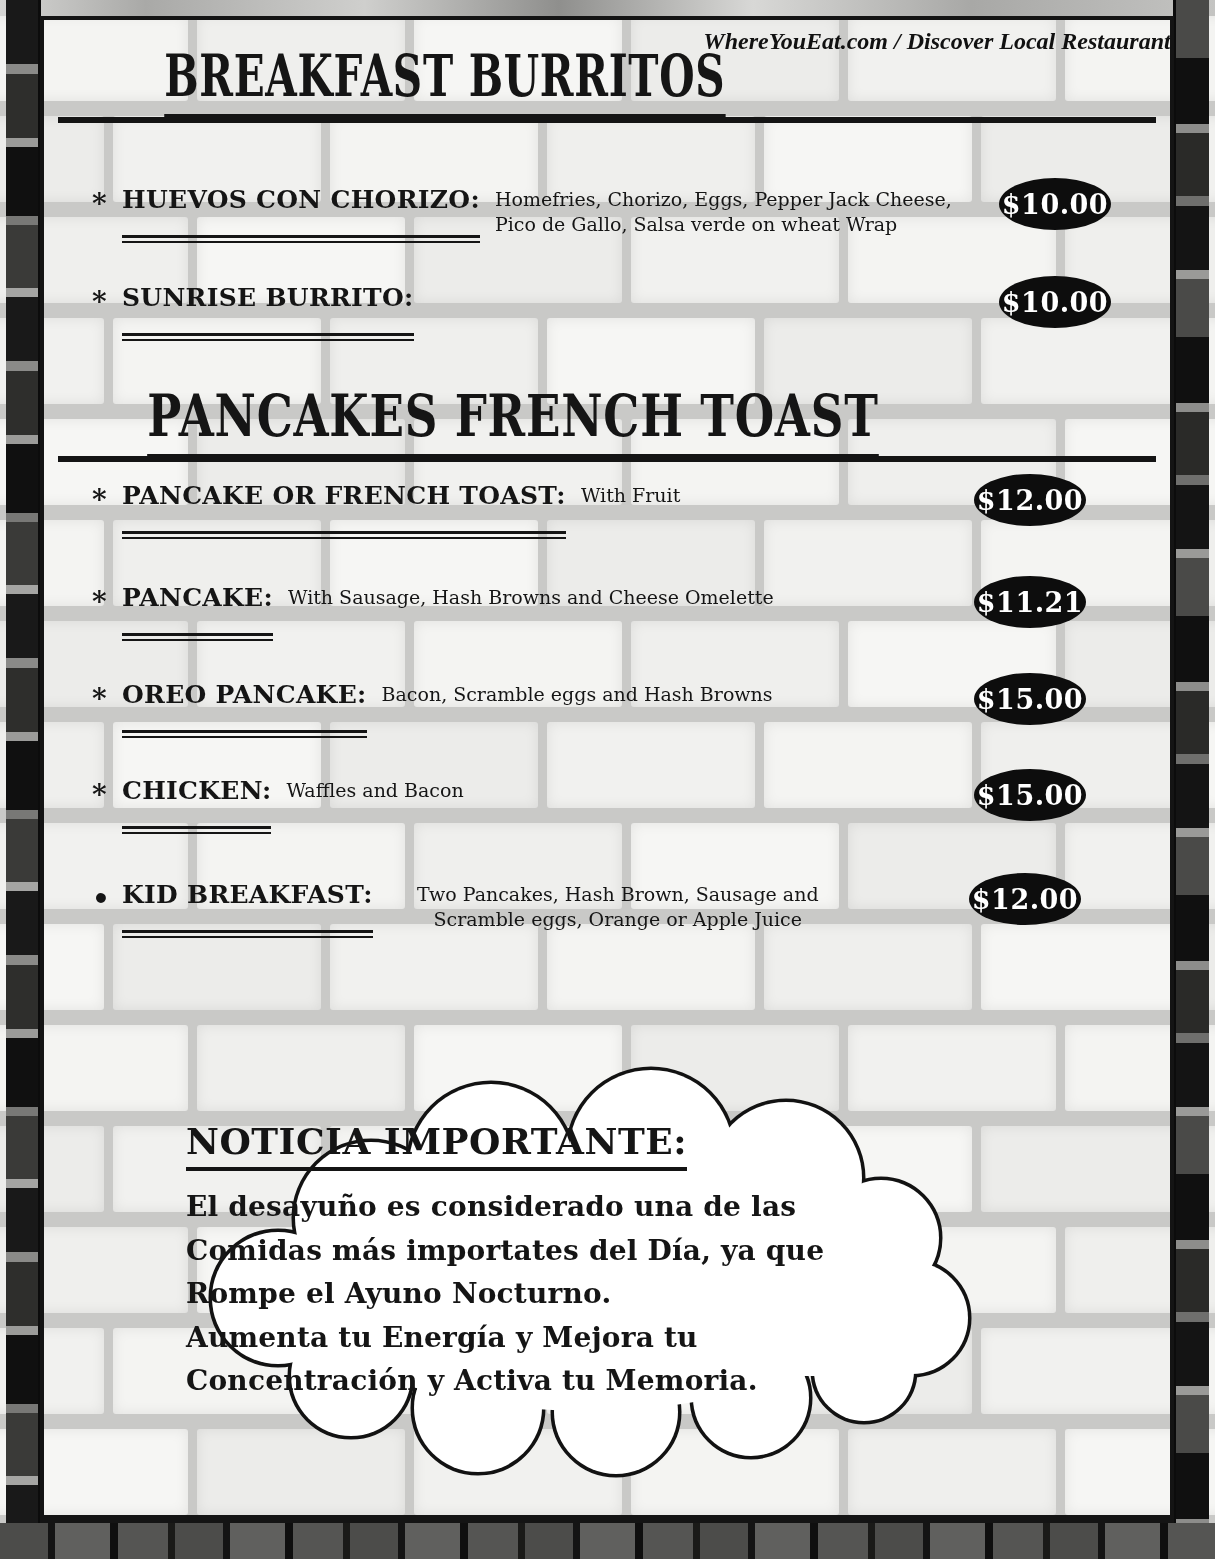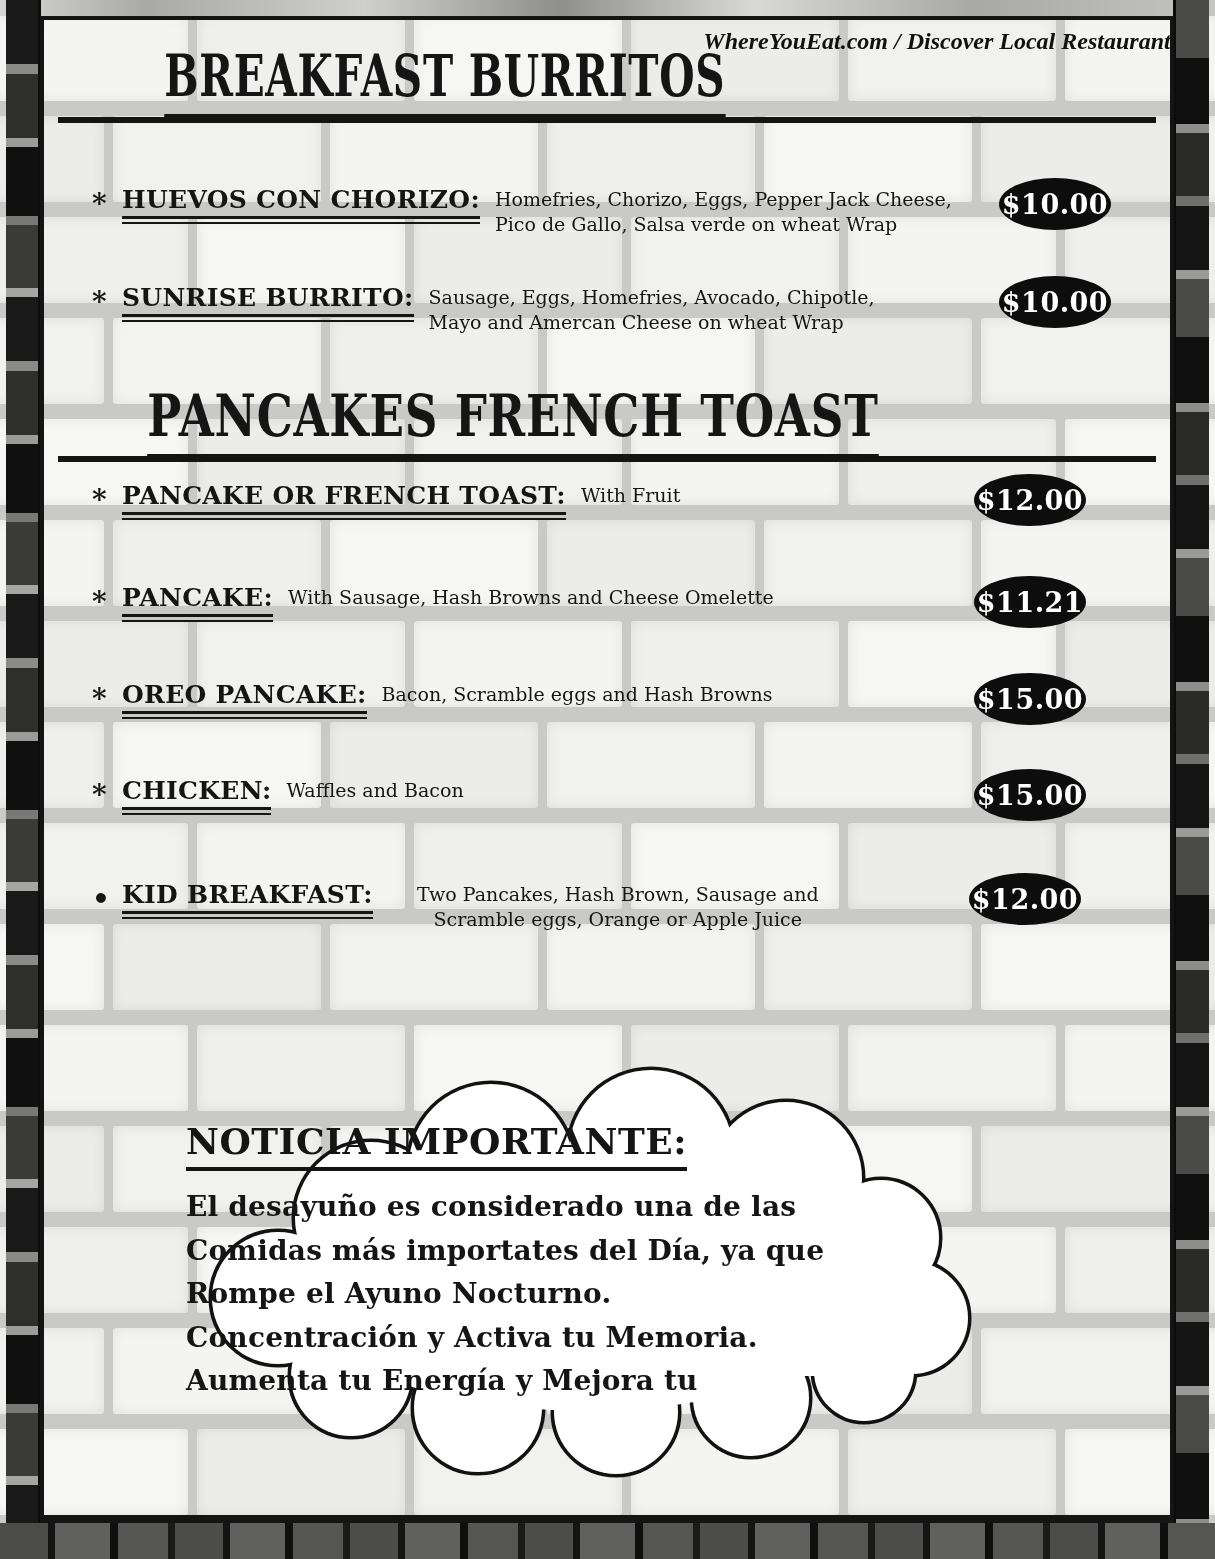--- a/index.html
+++ b/index.html
@@ -47,21 +47,21 @@
   .t2{top:366px;}
   .t2 .sec-title{transform:scaleX(.78);transform-origin:center top;}
   .rule{position:absolute;left:14px;width:1098px;height:6px;background:#141414;}
   .r1{top:97px;}
   .r2{top:436px;}
 
   .menu-item{position:absolute;left:44px;right:34px;display:flex;align-items:flex-start;}
   .bullet{width:30px;padding-left:4px;font-size:28px;font-weight:bold;line-height:1;margin-top:4px;flex:none;}
   .iname{
     flex:none;white-space:nowrap;font-weight:bold;font-size:25px;line-height:1.15;
-    letter-spacing:.3px;border-bottom:3.5px solid #151515;padding-bottom:1px;position:relative;
+    letter-spacing:.3px;border-bottom:3.5px solid #151515;padding-bottom:20px;position:relative;
   }
   .iname::after{content:"";position:absolute;left:0;right:0;bottom:-8px;height:2px;background:#151515;}
   .idesc{font-size:19px;line-height:1.34;margin-left:15px;margin-top:1px;font-weight:400;}
   .w500{max-width:500px;}
   .w460{max-width:460px;text-align:center;}
   .price{
     position:absolute;top:-8px;width:112px;height:52px;background:#0d0d0d;border-radius:50%;
     color:#fff;display:flex;align-items:center;justify-content:center;
     font-size:27px;font-weight:bold;letter-spacing:.5px;
   }
@@ -208,21 +208,20 @@
     <div class="menu-item i1">
       <span class="bullet">*</span>
       <span class="iname">HUEVOS CON CHORIZO:</span>
       <span class="idesc w500">Homefries, Chorizo, Eggs, Pepper Jack Cheese, Pico de Gallo, Salsa verde on wheat Wrap</span>
       <span class="price pL911">$10.00</span>
     </div>
 
     <div class="menu-item i2">
       <span class="bullet">*</span>
       <span class="iname">SUNRISE BURRITO:</span>
-      <span class="idesc w500">Sausage, Eggs, Homefries, Avocado, Chipotle, Mayo and Amercan Cheese on wheat Wrap</span>
       <span class="price pL911">$10.00</span>
     </div>
 
     <div class="sec-title-wrap t2">
       <span class="sec-title">PANCAKES FRENCH TOAST</span>
     </div>
     <div class="rule r2"></div>
 
     <div class="menu-item i3">
       <span class="bullet">*</span>
@@ -291,20 +290,20 @@
           <circle cx="565" cy="332" r="58"></circle>
             <circle cx="678" cy="305" r="50"></circle>
         </g>
       </svg>
       <div class="cloud-text">
         <span class="notice-title">NOTICIA IMPORTANTE:</span>
         <div class="notice-lines">
           <div>El desayuño es considerado una de las</div>
           <div>Comidas más importates del Día, ya que</div>
           <div>Rompe el Ayuno Nocturno.</div>
+          <div>Aumenta tu Energía y Mejora tu</div>
           <div>Concentración y Activa tu Memoria.</div>
-          <div>Aumenta tu Energía y Mejora tu</div>
         </div>
       </div>
     </div>
 
   </div>
 </div>
 
 </body></html>

